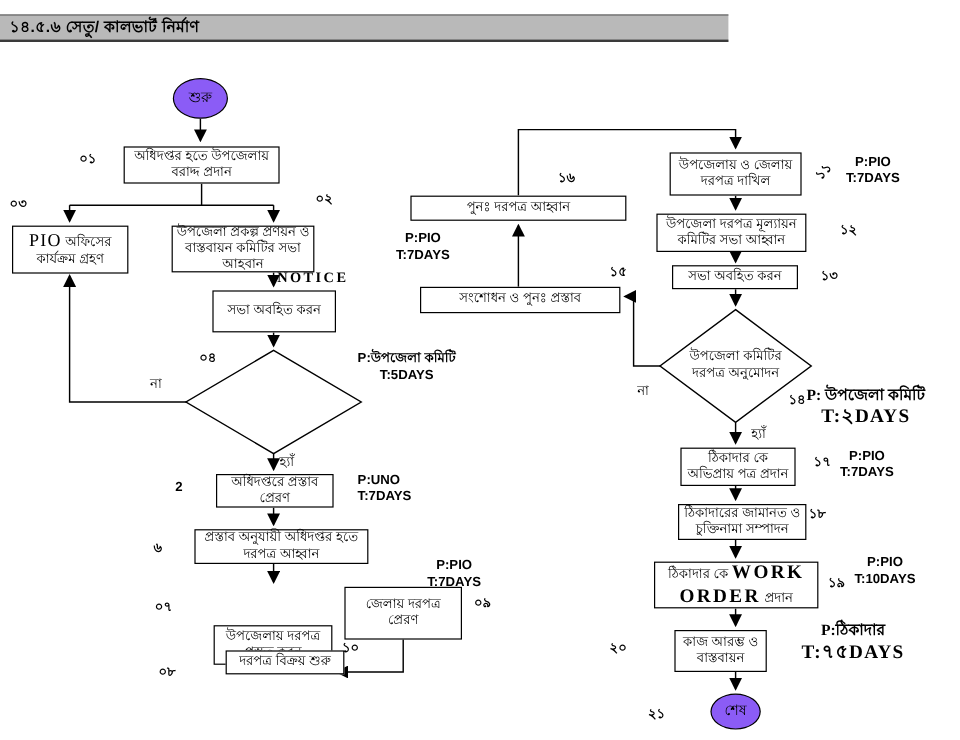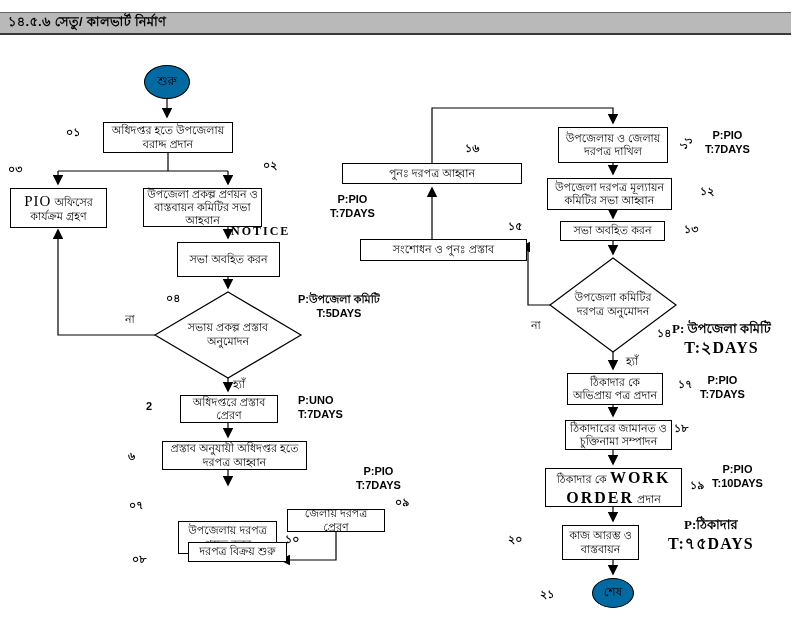--- a/index.html
+++ b/index.html
@@ -1,33 +1,33 @@
 <!DOCTYPE html>
 <html><head>
 <meta charset="utf-8">
 <style>
   html,body{margin:0;padding:0;background:#fff;}
   #canvas{
     position:relative;width:800px;height:617px;background:#fff;overflow:hidden;
     font-family:"Liberation Sans","DejaVu Sans",sans-serif;color:#000;
   }
   .titlebar{
-    position:absolute;left:0;top:12px;width:791px;height:20px;
+    position:absolute;left:0;top:12px;width:607px;height:20px;
     background:#b9b9b9;border-top:1px solid #666;border-bottom:2px solid #3a3a3a;
-    display:flex;align-items:flex-end;
+    display:flex;align-items:center;
   }
   .titlebar span{font-size:13px;font-weight:700;padding-left:8px;letter-spacing:.3px;}
   .box{
     position:absolute;box-sizing:border-box;border:1px solid #000;background:#fff;
     display:flex;align-items:center;justify-content:center;text-align:center;
     font-size:11px;line-height:1.2;padding:2px 3px;
   }
   .oval{
     position:absolute;box-sizing:border-box;border:1px solid #000;border-radius:50%;
-    background:#0369a1;display:flex;align-items:center;justify-content:center;font-size:12px;
+    background:#8b5cf6;display:flex;align-items:center;justify-content:center;font-size:12px;
   }
   .dtext{
     position:absolute;display:flex;align-items:center;justify-content:center;
     text-align:center;font-size:11px;line-height:1.25;
   }
   .num{position:absolute;font-size:11px;font-weight:700;}
   .lbl{position:absolute;font-size:11px;}
   .ann{position:absolute;font-size:11px;font-weight:700;text-align:center;line-height:1.3;white-space:nowrap;}
   .ann.left{text-align:left;}
   .pio{font-family:"Liberation Serif","DejaVu Serif",serif;font-size:15px;letter-spacing:1px;}
@@ -120,35 +120,34 @@
       <span>অফিসের কার্যক্রম গ্রহণ</span>
     </div>
   </div>
 
   <div class="box" style="left:143px;top:188px;width:119px;height:39px;">উপজেলা প্রকল্প প্রণয়ন ও বাস্তবায়ন কমিটির সভা আহবান</div>
 
   <div class="notice" style="left:231px;top:224px;">NOTICE</div>
 
   <div class="box" style="left:177px;top:242px;width:103px;height:35px;">সভা অবহিত করন</div>
 
-  <div class="dtext" style="left:178px;top:318px;width:100px;height:34px;">সভায় প্রকল্প প্রস্তাব অনুমোদন</div>
 
   <div class="box" style="left:180px;top:395px;width:98px;height:28px;">অধিদপ্তরে প্রস্তাব প্রেরণ</div>
 
   <div class="box" style="left:162px;top:441px;width:145px;height:29px;">প্রস্তাব অনুযায়ী অধিদপ্তর হতে দরপত্র আহ্বান</div>
 
   <div class="box" style="left:178px;top:489px;width:99px;height:33px;margin-top:32px;">উপজেলায় দরপত্র প্রস্তুত করন</div>
 
-  <div class="box" style="left:287px;top:489px;width:98px;height:23px;margin-top:20px;">জেলায় দরপত্র প্রেরণ</div>
+  <div class="box" style="left:287px;top:489px;width:98px;height:44px;">জেলায় দরপত্র প্রেরণ</div>
 
   <div class="box" style="left:188px;top:542px;width:99px;height:20px;">দরপত্র বিক্রয় শুরু</div>
 
   <div class="box" style="left:342px;top:163px;width:180px;height:21px;">পুনঃ দরপত্র আহ্বান</div>
 
-  <div class="box" style="left:350px;top:239px;width:167px;height:22px;margin-left:10px;">সংশোধন ও পুনঃ প্রস্তাব</div>
+  <div class="box" style="left:350px;top:239px;width:167px;height:22px;">সংশোধন ও পুনঃ প্রস্তাব</div>
 
   <div class="box" style="left:558px;top:127px;width:110px;height:36px;">উপজেলায় ও জেলায় দরপত্র দাখিল</div>
 
   <div class="box" style="left:547px;top:178px;width:125px;height:32px;">উপজেলা দরপত্র মূল্যায়ন কমিটির সভা আহ্বান</div>
 
   <div class="box" style="left:560px;top:221px;width:105px;height:20px;">সভা অবহিত করন</div>
 
   <div class="dtext" style="left:565px;top:288px;width:96px;height:34px;">উপজেলা কমিটির দরপত্র অনুমোদন</div>
 
   <div class="box" style="left:567px;top:373px;width:96px;height:32px;">ঠিকাদার কে অভিপ্রায় পত্র প্রদান</div>

